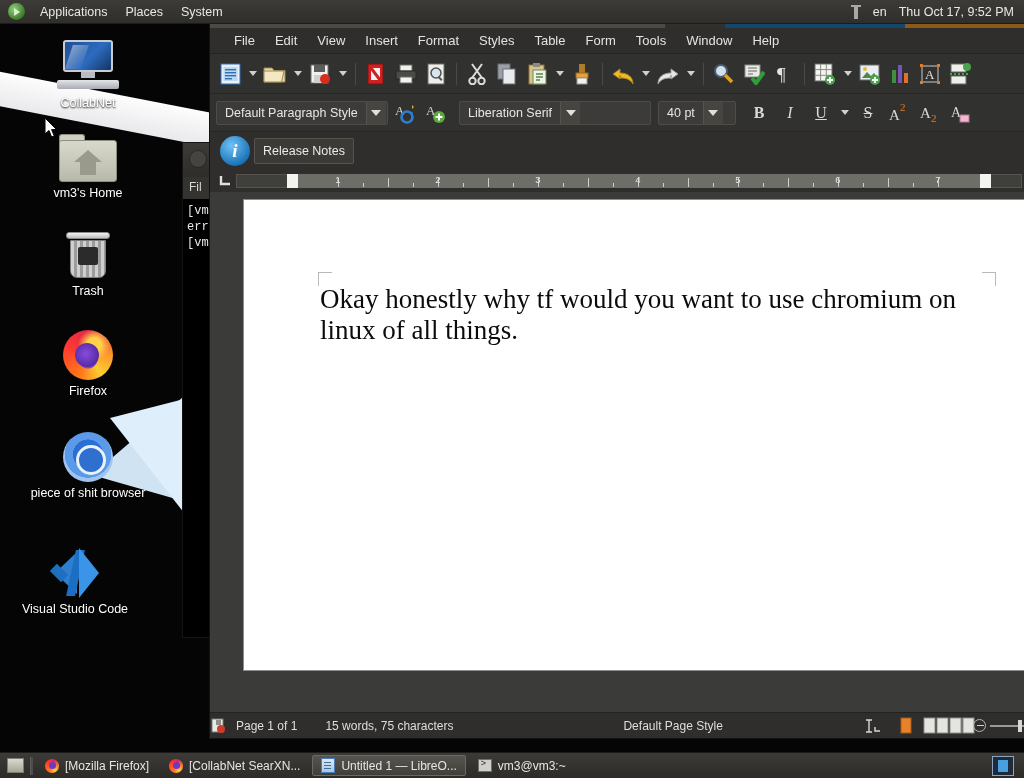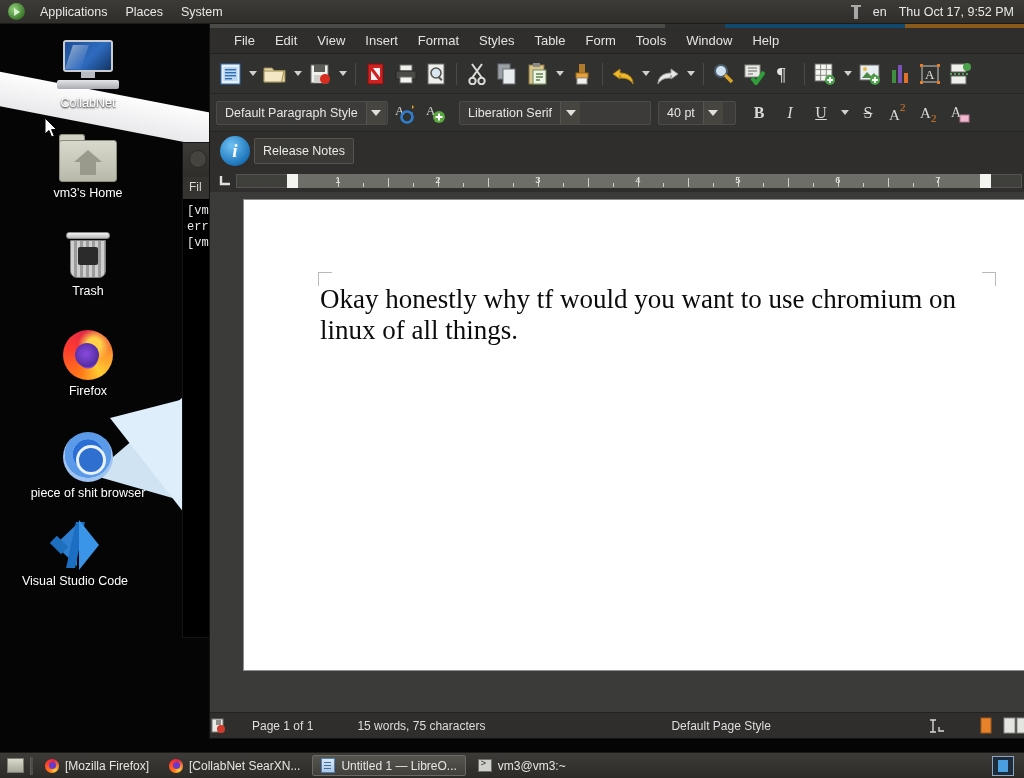--- a/index.html
+++ b/index.html
@@ -208,21 +208,21 @@
   .lo-page{position:absolute;left:34px;top:8px;width:780px;height:470px;background:#fff;
      box-shadow:0 0 0 1px #8d8d8a;}
   .corner{position:absolute;width:14px;height:14px;border:1px solid #b9b9b6;}
   .corner.tl{left:74px;top:72px;border-right:none;border-bottom:none;}
   .corner.tr{right:28px;top:72px;border-left:none;border-bottom:none;}
   .doc-text{position:absolute;left:76px;top:84px;width:660px;
      font-family:"Liberation Serif",serif;font-size:27px;line-height:31px;color:#0b0b0b;}
 
   
   .lo-status{height:26px;background:#2f2e2c;display:flex;align-items:center;color:#dedede;font-size:12px;
-     border-top:1px solid #232321;gap:16px;}
+     border-top:1px solid #232321;gap:0;}
   .st-cell{padding:0 10px;white-space:nowrap;display:flex;align-items:center;height:26px;}
   .st-save{width:26px;display:flex;align-items:center;justify-content:center;}
   .st-zoomslider{display:flex;align-items:center;gap:0;padding-right:6px;}
   .zs-track{width:46px;height:2px;background:#9a9a97;position:relative;}
   .zs-knob{position:absolute;left:28px;top:-5px;width:4px;height:12px;background:#d7d7d4;}
   .zs-circ{width:13px;height:13px;border-radius:50%;border:1px solid #b3b3b0;position:relative;margin-right:4px;}
   .zs-circ:before{content:"";position:absolute;left:3px;top:5px;width:7px;height:1px;background:#d0d0cd;}
   .viewbtn{width:20px;height:17px;position:relative;margin:0 2px;}
 
   
@@ -301,21 +301,21 @@
     <div class="lbl">Firefox</div>
   </div>
 
   <div class="dicon" style="left:12px;top:428px;width:152px;">
     <div class="glyph">
         <div class="ico-chrome"></div>
       </div>
     <div class="lbl">piece of shit browser</div>
   </div>
 
-  <div class="dicon" style="left:14px;top:516px;width:122px;">
+  <div class="dicon" style="left:14px;top:544px;width:122px;">
     <div class="glyph">
       <div class="ico-vsc">
           <div class="b1"></div>
           <div class="b4"></div>
           <div class="b2"></div>
           <div class="b3"></div>
         </div>
     </div>
     <div class="lbl">Visual Studio Code</div>
   </div>

